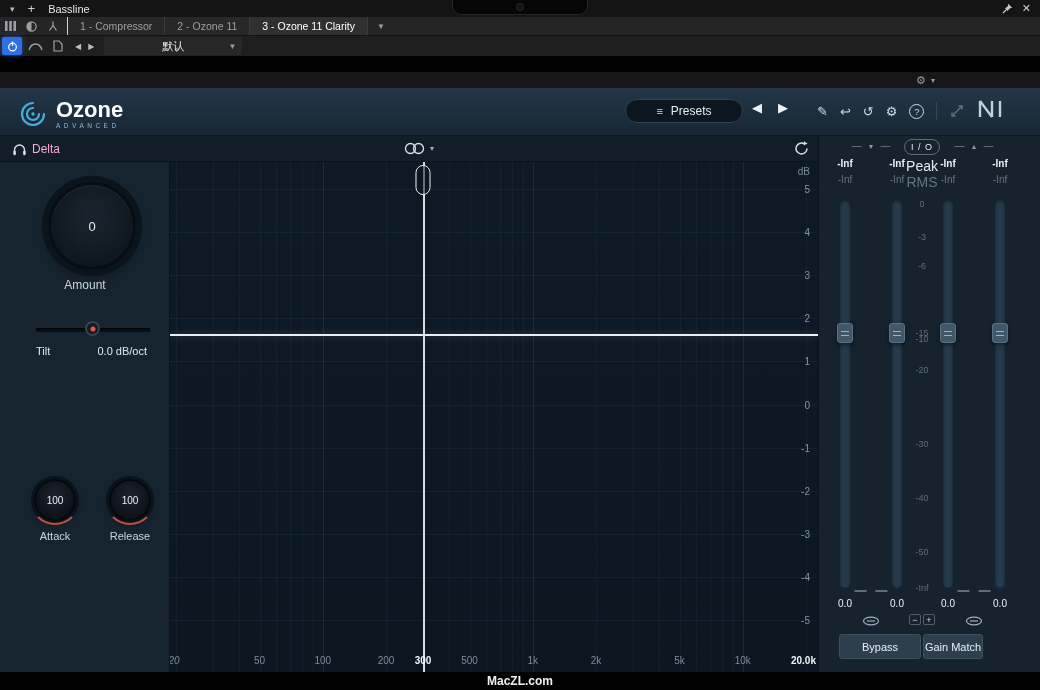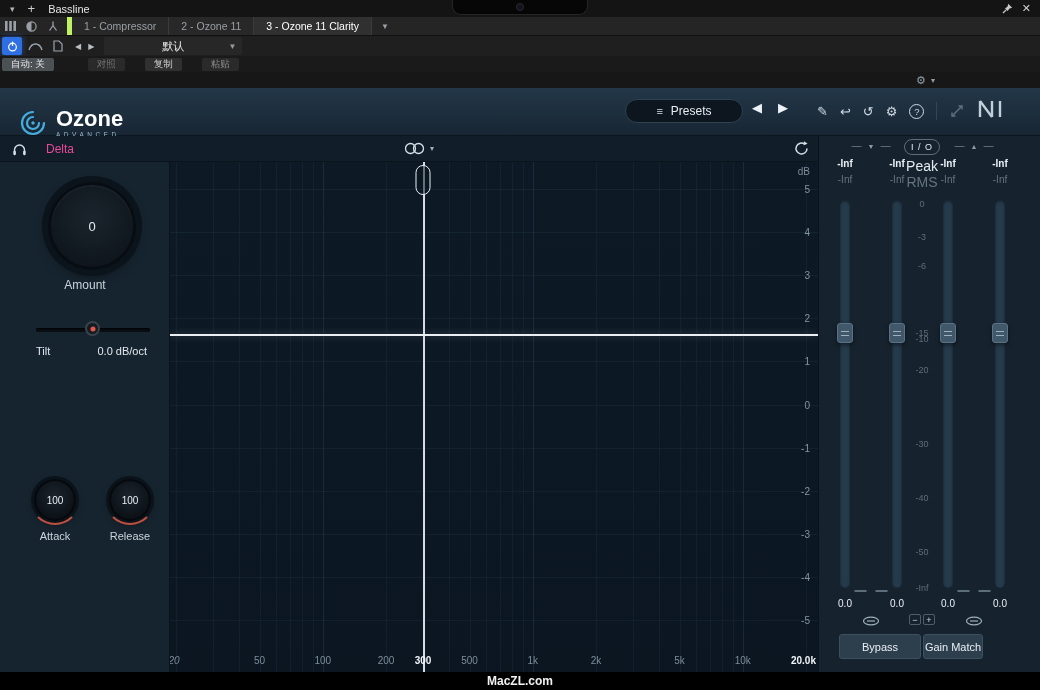--- a/index.html
+++ b/index.html
@@ -14,21 +14,21 @@
   .notch { position:absolute; left:452px; top:0; width:136px; height:15px; background:#060606; border:1px solid #262626; border-top:none; border-radius:0 0 9px 9px; }
   .cam { position:absolute; left:50%; top:3px; transform:translateX(-50%); width:8px; height:8px; border-radius:50%; background:#12121a; border:1px solid #2a2a34; }
   .tb-pin { position:absolute; right:27px; top:3px; line-height:0; }
   .tb-close { position:absolute; right:9px; top:2px; color:#d2d2d2; font-size:11px; cursor:default; }
 
   
   .tabrow { position:absolute; left:0; top:17px; width:100%; height:19px; background:#252525; border-bottom:1px solid #111; display:flex; align-items:stretch; }
   .tr-icon { width:21px; display:flex; align-items:center; justify-content:center; color:#9aa0a6; }
   .htabs { display:flex; align-items:stretch; margin-left:4px; }
   .htab { display:flex; align-items:center; padding:0 12px; font-size:10.5px; color:#9a9fa4; border-right:1px solid #3b3b3b; background:#282828; }
-  .htab:first-child { border-left:5px solid #bef264; }
+  .htab:first-child { border-left:1px solid #bef264; }
   .htab.active { color:#ffffff; background:#303030; }
   .tr-caret { display:flex; align-items:center; color:#9aa0a6; font-size:8px; margin-left:9px; }
 
   
   .ctrlrow { position:absolute; left:0; top:36px; width:100%; height:20px; background:#1f1f1f; display:flex; align-items:center; }
   .power-btn { width:20px; height:18px; margin-left:2px; background:#2e6fe3; border-radius:2px; display:flex; align-items:center; justify-content:center; box-shadow:0 0 6px rgba(46,111,227,.55); }
   .cr-icon { width:20px; height:18px; margin-left:3px; display:flex; align-items:center; justify-content:center; }
   .nav-tri { color:#b9bec3; font-size:8px; margin-left:7px; }
   .preset-box { margin-left:10px; width:138px; height:18px; background:#272727; border-radius:2px; display:flex; align-items:center; justify-content:center; position:relative; }
   .preset-box .pv { color:#e8e8e8; font-size:11px; }
@@ -42,37 +42,37 @@
   .abtn.copy { margin-left:20px; background:#303030; color:#d0d0d0; }
   .abtn.paste{ margin-left:20px; background:#2a2a2a; color:#8a8a8a; }
 
   .gearrow { position:absolute; left:0; top:72px; width:100%; height:16px; background:#171717; }
   .gearrow .g { position:absolute; left:916px; top:0; height:16px; display:flex; align-items:center; gap:5px; color:#8e9ea8; }
   .gearrow .g .gg { font-size:11px; }
   .gearrow .g .gc { font-size:8px; }
 
   
   .ozheader { position:absolute; left:0; top:88px; width:100%; height:48px; background:linear-gradient(#233748,#182634); border-bottom:1px solid #0c161f; }
-  .oz-logo { position:absolute; left:18px; top:20px; display:flex; align-items:center; }
+  .oz-logo { position:absolute; left:18px; top:11px; display:flex; align-items:center; }
   .oz-name { margin-left:8px; }
   .oz-name .t1 { color:#fff; font-size:22px; font-weight:bold; line-height:1; }
   .oz-name .t2 { color:#94b8cd; font-size:6.5px; letter-spacing:3.5px; margin-top:1px; }
   .presets-btn { position:absolute; left:625px; top:11px; width:118px; height:24px; border-radius:12px; background:#0d161f; border:1px solid #2e4252; display:flex; align-items:center; justify-content:center; gap:8px; color:#e6edf2; font-size:12px; }
   .presets-btn .li { font-size:11px; color:#cfe0ea; }
   .pn-arrow { position:absolute; top:13px; color:#eef3f7; font-size:13px; line-height:1; }
   .pn-prev { left:752px; } .pn-next { left:778px; }
   .oz-icons { position:absolute; left:817px; top:11px; height:24px; display:flex; align-items:center; gap:12px; color:#cfd9e1; }
   .ozi { font-size:13px; line-height:1; }
   .ozi-help { width:15px; height:15px; border:1px solid #cfd9e1; border-radius:50%; display:flex; align-items:center; justify-content:center; font-size:9.5px; }
   .oz-div { width:1px; height:18px; background:#344654; }
   .ozi-ref { display:flex; align-items:center; }
 
   
   .subheader { position:absolute; left:0; top:136px; width:818px; height:26px; background:#111e29; border-bottom:1px solid #0a141d; }
-  .delta-btn { position:absolute; left:12px; top:3px; height:20px; display:flex; align-items:center; gap:19px; color:#ec4899; font-size:12px; }
+  .delta-btn { position:absolute; left:12px; top:3px; height:20px; display:flex; align-items:center; gap:5px; color:#f9a8d4; font-size:12px; }
   .channel-btn { position:absolute; left:404px; top:6px; display:flex; align-items:center; gap:5px; }
   .channel-btn .cc { color:#9fb0bd; font-size:8px; }
   .loop-btn { position:absolute; left:793px; top:4px; }
 
   
   .leftpanel { position:absolute; left:0; top:162px; width:170px; height:510px; background:#16242f; border-right:1px solid #0a141d; }
   .knob-big { position:absolute; left:48px; top:20px; width:88px; height:88px; border-radius:50%;
     background:radial-gradient(circle at 50% 40%, #1b242d 0%, #121a21 55%, #0a1016 100%);
     border:3px solid #070d12; box-shadow:0 0 0 6px #0b131b, 0 5px 12px rgba(0,0,0,.55), inset 0 1px 2px rgba(255,255,255,.07);
     display:flex; align-items:center; justify-content:center; color:#e6edf2; font-size:13px; }
@@ -201,26 +201,20 @@
         </svg>
     </span>
     <span class="nav-tri">◀</span>
     <span class="nav-tri">▶</span>
     <div class="preset-box">
       <span class="pv">默认</span>
       <span class="pc">▼</span>
     </div>
   </div>
 
-  <div class="autorow">
-    <span class="abtn auto">自动: 关</span>
-    <span class="abtn cmp">对照</span>
-    <span class="abtn copy">复制</span>
-    <span class="abtn paste">粘贴</span>
-  </div>
   <div class="gearrow">
     <span class="g">
         <span class="gg">⚙</span>
         <span class="gc">▾</span>
       </span>
   </div>
 
   <div class="ozheader">
     <div class="oz-logo">
       <svg width="30" height="30" viewBox="0 0 30 30">

